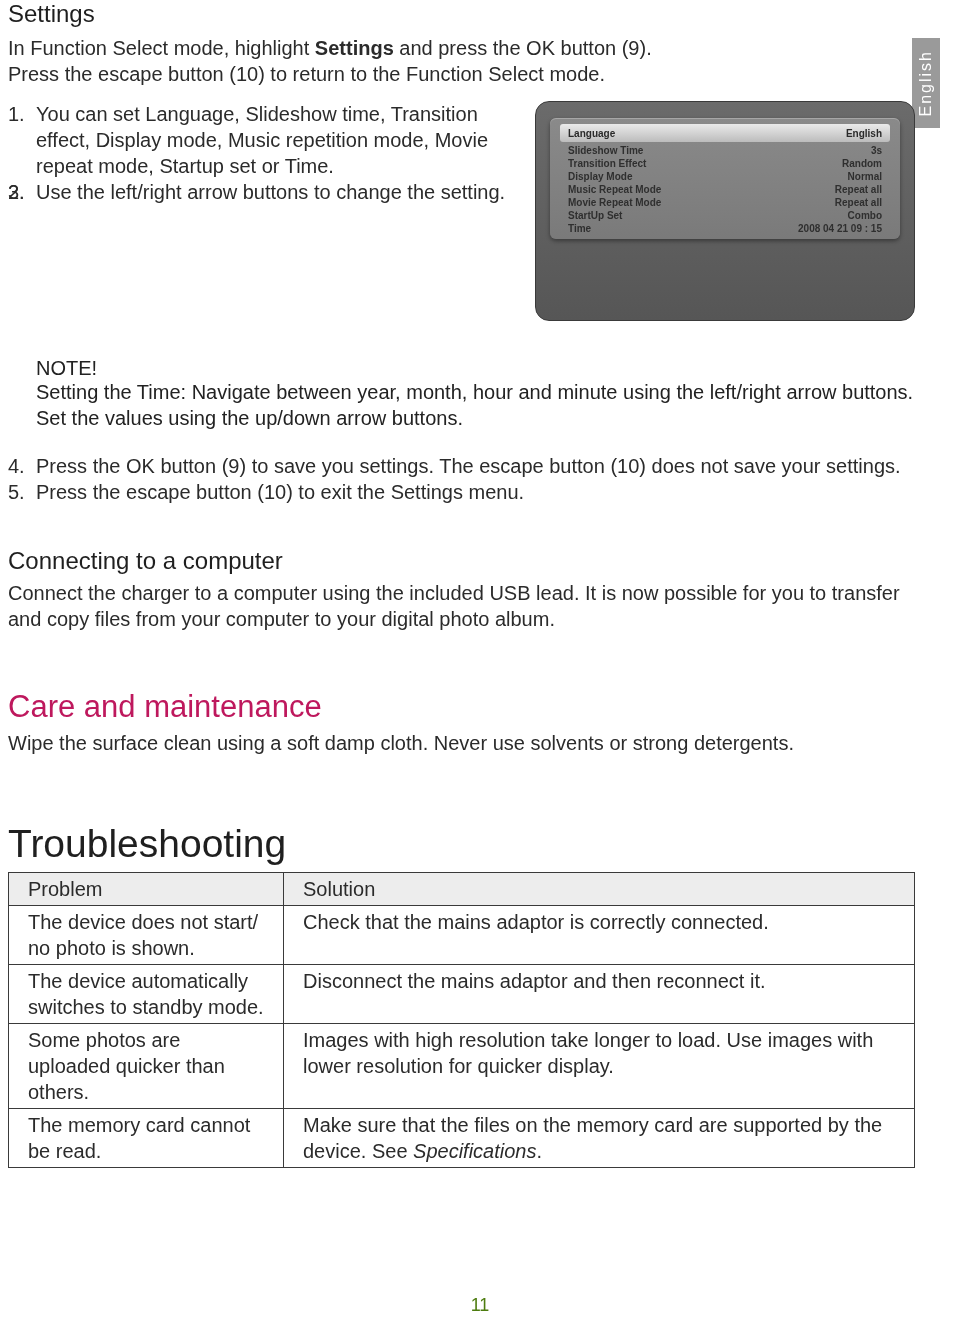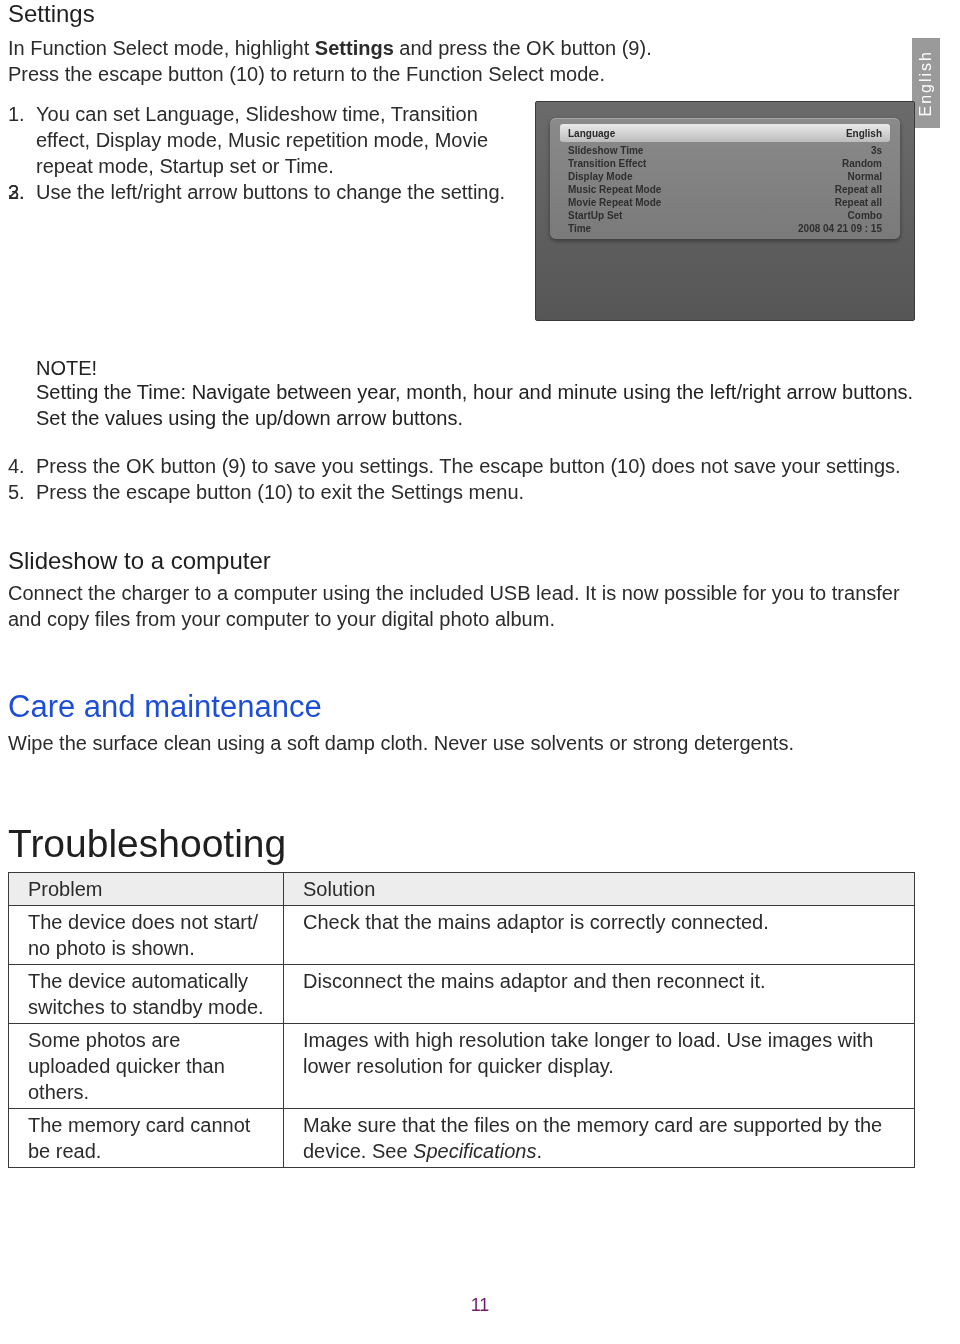--- a/index.html
+++ b/index.html
@@ -9,36 +9,36 @@
   .tab span { writing-mode: vertical-rl; transform: rotate(180deg); font-size: 16px; letter-spacing: 2px; }
   .h1 { font-size: 24px; font-weight: 400; color: #1f1f1f; margin-bottom: 8px; }
   .p { font-size: 20px; color: #2b2b2b; line-height: 1.28; }
   .bold { font-weight: 700; }
   .ital { font-style: italic; }
   ol.num { list-style: none; padding-left: 28px; }
   ol.num li { position: relative; font-size: 20px; line-height: 1.3; color: #2b2b2b; }
   ol.num li .n { position: absolute; left: -28px; top: 0; }
   .flex-row { display: flex; align-items: flex-start; gap: 18px; margin-top: 14px; }
   .col-text { flex: 1; }
-  .shot { width: 380px; height: 220px; background: linear-gradient(#6b6b6b,#565656); border: 1px solid #3a3a3a; border-radius: 2px; padding: 16px 14px 8px 14px; position: relative; }
+  .shot { width: 380px; height: 220px; background: linear-gradient(#6b6b6b,#565656); border: 1px solid #3a3a3a; border-radius: 14px; padding: 16px 14px 8px 14px; position: relative; }
   .panel { background: linear-gradient(#8a8a8a,#7a7a7a); border-radius: 6px; padding: 6px 10px 4px 10px; box-shadow: inset 0 1px 0 rgba(255,255,255,.25), 0 2px 4px rgba(0,0,0,.4); }
   .sel { display: flex; justify-content: space-between; align-items: center; height: 18px; background: linear-gradient(#eaeaea,#bcbcbc); border-radius: 3px; padding: 0 8px; font-size: 10px; font-weight: 700; color: #2a2a2a; margin-bottom: 2px; }
   .row { display: flex; justify-content: space-between; font-size: 10px; font-weight: 700; color: #2f2f2f; padding: 1px 8px; }
   .note-block { padding-left: 28px; margin-top: 36px; }
   .note-title { font-weight: 400; font-size: 20px; }
   .note-text { font-size: 20px; line-height: 1.28; }
   .ol2 { margin-top: 22px; }
   .subhead { font-size: 24px; font-weight: 400; color: #1f1f1f; margin-top: 42px; margin-bottom: 6px; }
-  .big2 { font-size: 31px; font-weight: 400; margin-top: 56px; margin-bottom: 6px; color: #1d4ed8; }
+  .big2 { font-size: 31px; font-weight: 400; margin-top: 56px; margin-bottom: 6px; color: #be185d; }
   .big3 { font-size: 39px; font-weight: 400; margin-top: 66px; margin-bottom: 6px; color: #1f1f1f; }
   table.tbl { border-collapse: collapse; width: 100%; font-size: 20px; color: #2b2b2b; }
   table.tbl th, table.tbl td { border: 1px solid #3a3a3a; padding: 3px 19px; text-align: left; vertical-align: top; line-height: 1.3; font-weight: 400; }
   table.tbl th { background: #ededed; font-weight: 400; }
   table.tbl td.pcol { width: 275px; }
-  .pagenum { position: absolute; bottom: 28px; left: 0; right: 0; text-align: center; font-size: 18px; color: #701a75; }
+  .pagenum { position: absolute; bottom: 28px; left: 0; right: 0; text-align: center; font-size: 18px; color: #4d7c0f; }
 </style>
 </head>
 <body>
 
 <div class="page">
   <div class="tab">
       <span>English</span>
     </div>
 
   <div class="h1">Settings</div>
@@ -96,21 +96,21 @@
   <div class="note-block">
     <div class="note-title">NOTE!</div>
     <div class="note-text">Setting the Time: Navigate between year, month, hour and minute using the left/right arrow buttons. Set the values using the up/down arrow buttons.</div>
   </div>
 
   <ol class="num ol2">
     <li><span class="n">4.</span><span>Press the OK button (9) to save you settings. The escape button (10) does not save your settings.</span></li>
     <li><span class="n">5.</span><span>Press the escape button (10) to exit the Settings menu.</span></li>
   </ol>
 
-  <div class="subhead">Slideshow to a computer</div>
+  <div class="subhead">Connecting to a computer</div>
   <div class="p">Connect the charger to a computer using the included USB lead. It is now possible for you to transfer and copy files from your computer to your digital photo album.</div>
 
   <div class="big2">Care and maintenance</div>
   <div class="p">Wipe the surface clean using a soft damp cloth. Never use solvents or strong detergents.</div>
 
   <div class="big3">Troubleshooting</div>
   <table class="tbl">
     <tbody>
         <tr>
       <th class="pcol">Problem</th>

